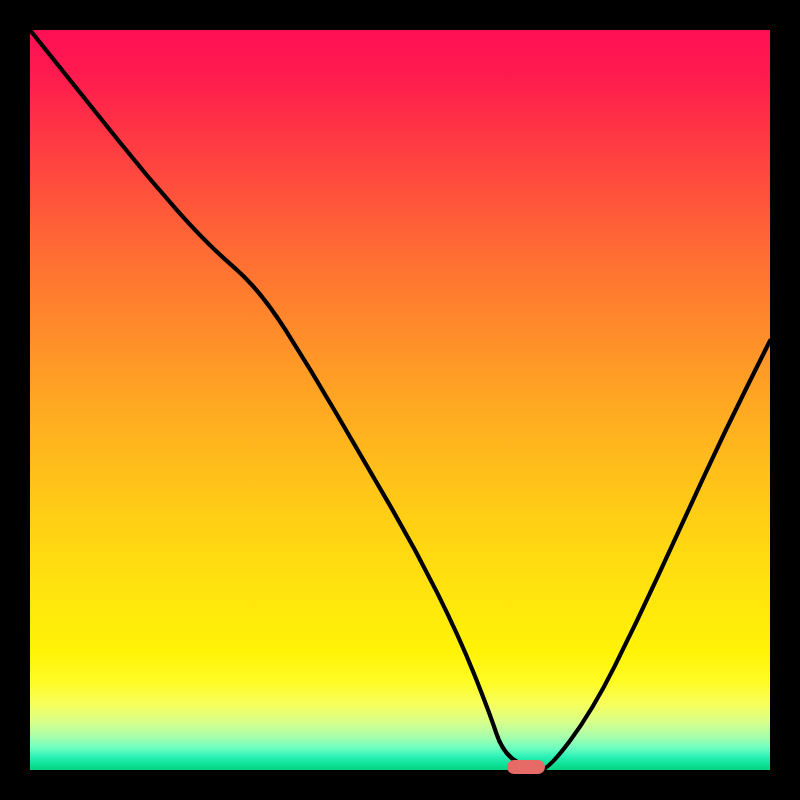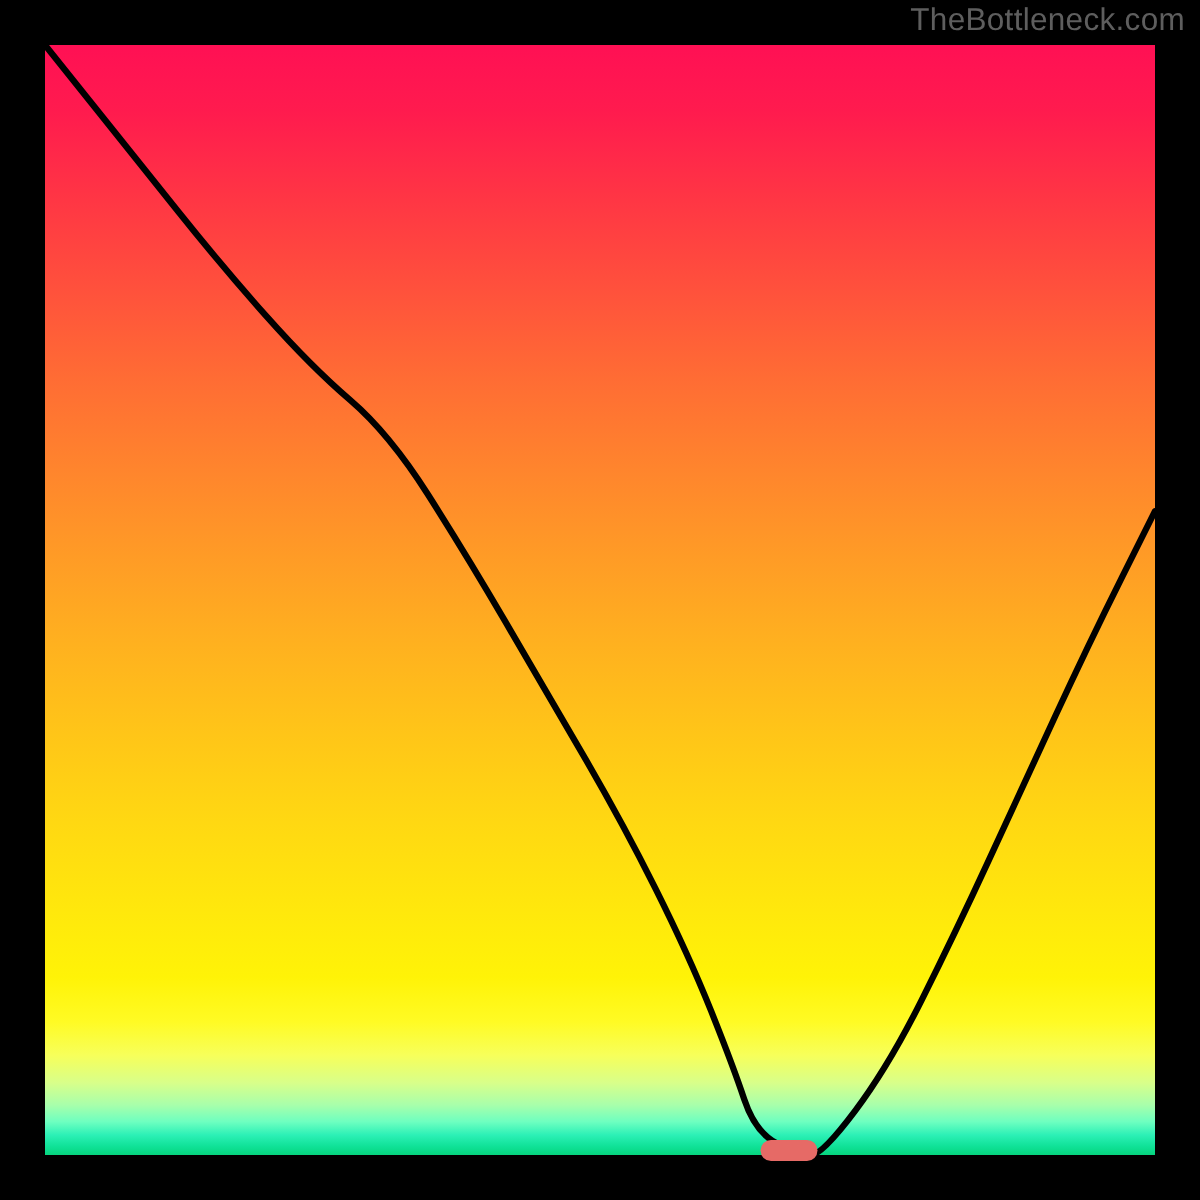--- a/index.html
+++ b/index.html
@@ -73,21 +73,20 @@
     border-radius: 7px;
     background: #e66a66;
     z-index: 5;
   }
 </style>
 </head>
 <body>
 
 <div class="container">
 
-  <div class="watermark">TheBottleneck.com</div>
 
   <div class="plot-bg"></div>
 
   <svg class="curve" viewBox="0 0 740 740" preserveAspectRatio="none">
     <path d="M 0.0 0.0 Q 0.0 0.0 29.6 37.0 Q 59.2 74.0 88.8 111.0 Q 118.4 148.0 148.0 181.3 Q 177.6 214.6 203.5 236.8 Q 229.4 259.0 255.3 299.7 Q 281.2 340.4 307.1 384.8 Q 333.0 429.2 358.9 473.6 Q 384.8 518.0 407.0 562.4 Q 429.2 606.8 444.0 643.8 Q 458.8 680.8 466.2 703.0 Q 473.6 725.2 488.4 732.6 Q 503.2 740.0 510.6 740.0 Q 518.0 740.0 540.2 710.4 Q 562.4 680.8 584.6 636.4 Q 606.8 592.0 629.0 543.9 Q 651.2 495.8 673.4 447.7 Q 695.6 399.6 717.8 355.2 T 740.0 310.8" fill="none" stroke="#000000" stroke-width="4.2" stroke-linecap="round" stroke-linejoin="round"></path>
   </svg>
 
   <div class="marker" style="left: 506.8px; top: 760px; background: rgb(230, 106, 102);"></div>
 
 </div>

